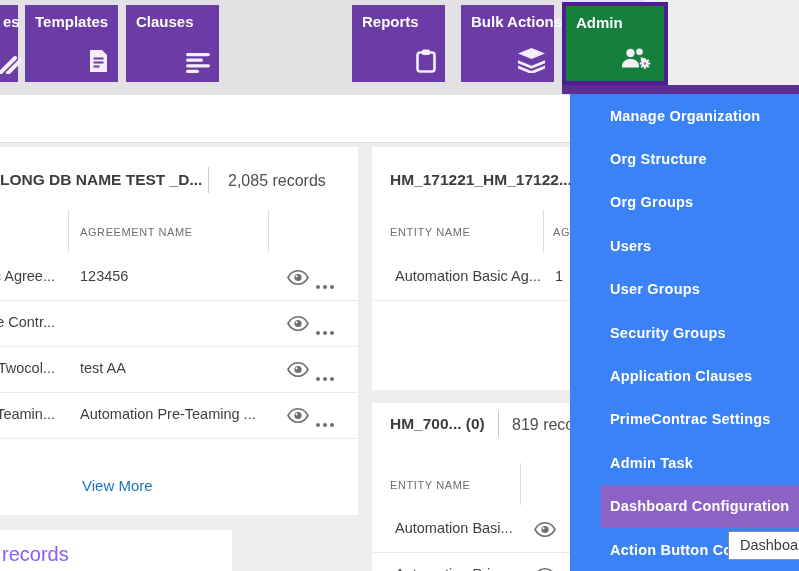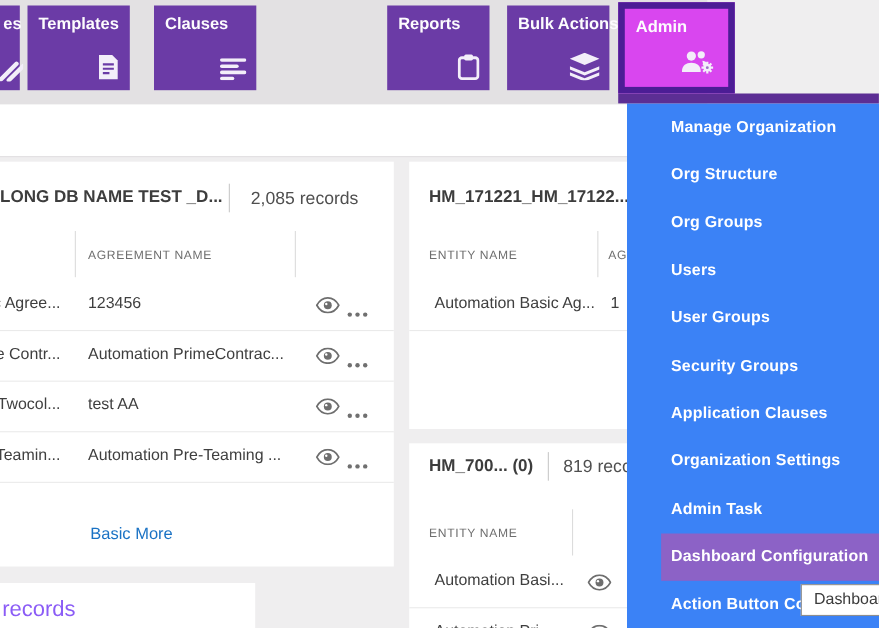--- a/index.html
+++ b/index.html
@@ -6,21 +6,21 @@
   .screen{position:relative;width:799px;height:571px;overflow:hidden;background:#efeeef;
           font-family:"Liberation Sans",sans-serif;}
 
   
   .topbar{position:absolute;left:0;top:0;width:643px;height:95px;background:#e3e1e3;}
   .tile{position:absolute;top:5px;width:93px;height:77px;background:#6b3ba6;cursor:pointer;}
   .tile-label{position:absolute;left:10px;top:8px;font-size:15px;font-weight:700;color:#fdfcfe;white-space:nowrap;}
   .tile-icon{position:absolute;right:9px;bottom:9px;line-height:0;}
   .tile.cut .tile-label{left:78px;}
   .tile.cut .tile-icon{right:-3px;bottom:8px;}
-  .tile.active{top:2px;height:83px;width:106px;background:#d946ef;border:6px solid #4c1d95;box-sizing:border-box;z-index:10;}
+  .tile.active{top:2px;height:83px;width:106px;background:#15803d;border:4px solid #4c1d95;box-sizing:border-box;z-index:10;}
   .tile.active .tile-icon{right:13px;bottom:11px;}
 
   
   .header-strip{position:absolute;left:0;top:95px;width:799px;height:47px;background:#ffffff;border-bottom:1px solid #dcdadc;}
 
   
   .card{position:absolute;background:#fff;}
   .card.left{left:-40px;top:147px;width:398px;height:368px;}
   .card.tr{left:372px;top:147px;width:423px;height:243px;overflow:hidden;}
   .card.br{left:372px;top:403px;width:423px;height:190px;overflow:hidden;}
@@ -106,21 +106,21 @@
       <span class="tile-label">Templates</span>
       <span class="tile-icon">
         <svg width="21" height="24" viewBox="0 0 21 24">
             <path fill="#f3eef9" d="M2 1h12l5 5v17H2z"></path>
             <g stroke="#6b3ba6" stroke-width="2">
               <path d="M5.5 9.5h10M5.5 13.5h10M5.5 17.5h6"></path>
             </g>
           </svg>
       </span>
     </div>
-    <div class="tile" style="left:140px">
+    <div class="tile" style="left:126px">
       <span class="tile-label">Clauses</span>
       <span class="tile-icon">
         <svg width="24" height="20" viewBox="0 0 24 20">
             <g fill="#f3eef9">
               <rect x="0" y="0" width="24" height="3.2" rx="1.6"></rect>
               <rect x="0" y="5.6" width="17" height="3.2" rx="1.6"></rect>
               <rect x="0" y="11.2" width="24" height="3.2" rx="1.6"></rect>
               <rect x="0" y="16.8" width="13" height="3.2" rx="1.6"></rect>
             </g>
           </svg>
@@ -182,21 +182,20 @@
         <span class="cell c2">123456</span>
         <span class="eye"><svg width="22" height="15" viewBox="0 0 22 15">
               <path d="M1 7.5C4 2 8 .8 11 .8S18 2 21 7.5C18 13 14 14.2 11 14.2S4 13 1 7.5Z" fill="none" stroke="#6e6e6e" stroke-width="1.6"></path>
               <circle cx="11" cy="7.5" r="3.6" fill="#6e6e6e"></circle>
               <circle cx="9.6" cy="6.3" r="1.1" fill="#fff"></circle>
             </svg></span>
         <span class="dots"><i></i><i></i><i></i></span>
       </div>
       <div class="row">
         <span class="cell c1">e Contr...</span>
-        <span class="cell c2">Automation PrimeContrac...</span>
         <span class="eye"><svg width="22" height="15" viewBox="0 0 22 15">
               <path d="M1 7.5C4 2 8 .8 11 .8S18 2 21 7.5C18 13 14 14.2 11 14.2S4 13 1 7.5Z" fill="none" stroke="#6e6e6e" stroke-width="1.6"></path>
               <circle cx="11" cy="7.5" r="3.6" fill="#6e6e6e"></circle>
               <circle cx="9.6" cy="6.3" r="1.1" fill="#fff"></circle>
             </svg></span>
         <span class="dots"><i></i><i></i><i></i></span>
       </div>
       <div class="row">
         <span class="cell c1">Twocol...</span>
         <span class="cell c2">test AA</span>
@@ -211,21 +210,21 @@
         <span class="cell c1">Teamin...</span>
         <span class="cell c2">Automation Pre-Teaming ...</span>
         <span class="eye"><svg width="22" height="15" viewBox="0 0 22 15">
               <path d="M1 7.5C4 2 8 .8 11 .8S18 2 21 7.5C18 13 14 14.2 11 14.2S4 13 1 7.5Z" fill="none" stroke="#6e6e6e" stroke-width="1.6"></path>
               <circle cx="11" cy="7.5" r="3.6" fill="#6e6e6e"></circle>
               <circle cx="9.6" cy="6.3" r="1.1" fill="#fff"></circle>
             </svg></span>
         <span class="dots"><i></i><i></i><i></i></span>
       </div>
     </div>
-    <span class="view-more">Basic More</span>
+    <span class="view-more">View More</span>
   </div>
 
   <div class="card tr">
     <span class="card-title">HM_171221_HM_17122...</span>
     <span class="colsep sep1"></span>
     <span class="colhead colhead1">ENTITY NAME</span>
     <span class="colhead colhead2">AGREEMENT NAME</span>
     <div class="rows">
       <div class="row">
         <span class="cell c1">Automation Basic Ag...</span>
@@ -282,21 +281,21 @@
         <span>User Groups</span>
         <span class="chev">›</span>
       </div>
     <div class="menu-item">
         <span>Security Groups</span>
       </div>
     <div class="menu-item">
         <span>Application Clauses</span>
       </div>
     <div class="menu-item">
-        <span>Organization Settings</span>
+        <span>PrimeContrac Settings</span>
         <span class="chev">›</span>
       </div>
     <div class="menu-item">
         <span>Admin Task</span>
       </div>
     <div class="menu-item hl">
         <span>Dashboard Configuration</span>
       </div>
     <div class="menu-item">
         <span>Action Button Configuration</span>

